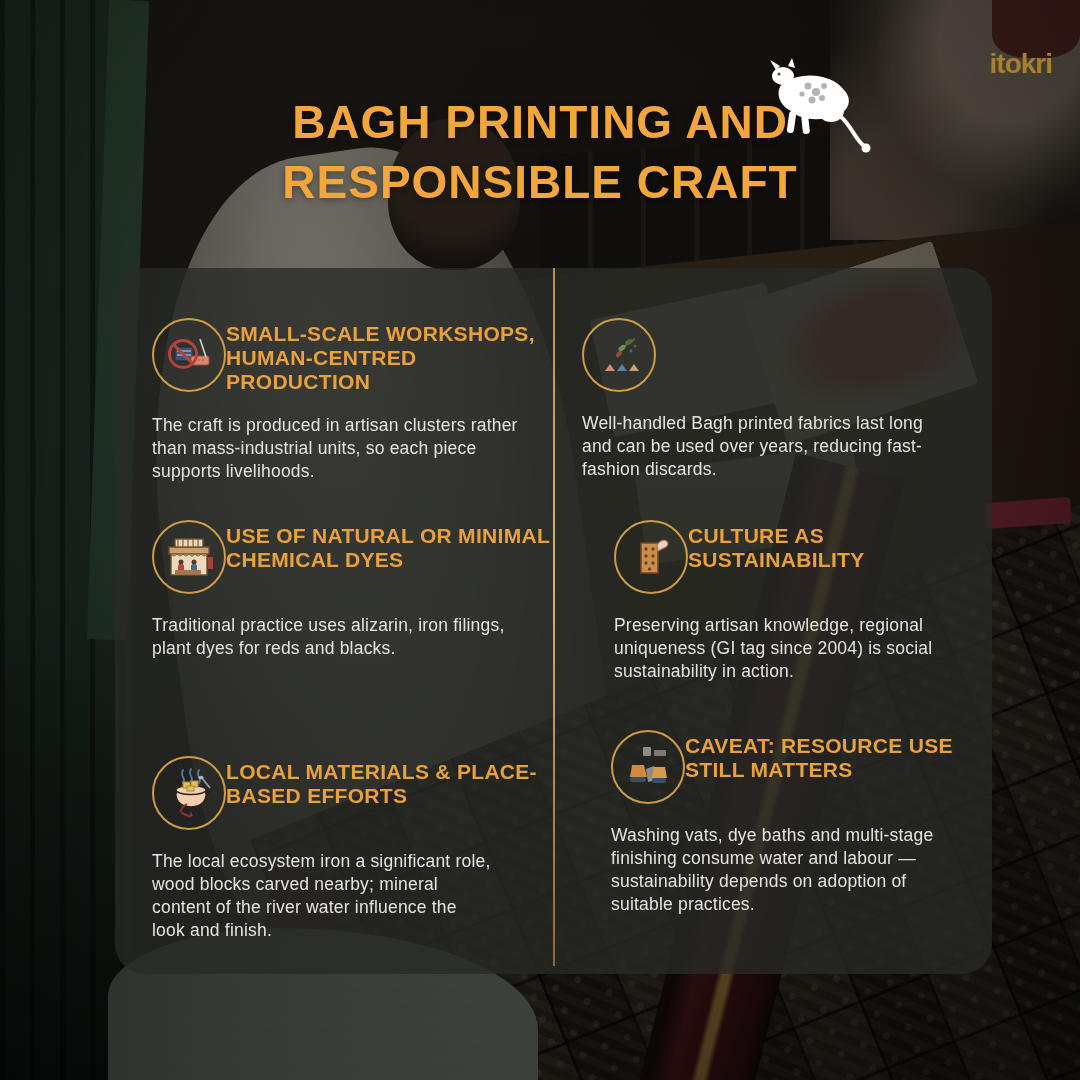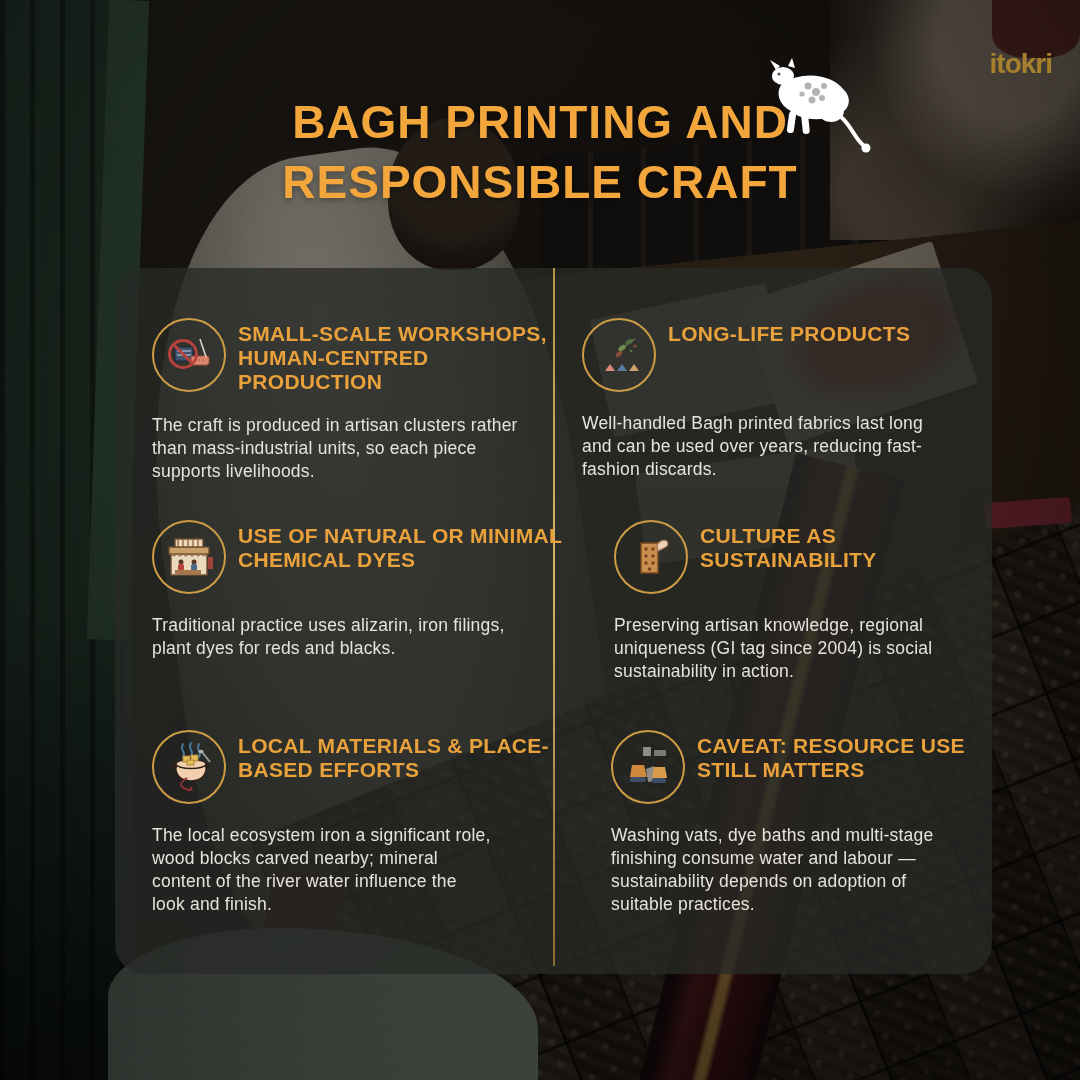--- a/index.html
+++ b/index.html
@@ -62,23 +62,23 @@
   
   .panel{position:absolute;left:115px;top:268px;width:877px;height:706px;z-index:3;
     border-radius:30px;background:var(--panel_bg,rgba(40,42,39,.78));}
   .divider{position:absolute;left:calc(50% - 1px);top:0;bottom:8px;width:2px;
     background:linear-gradient(var(--divider_line,#b8933f),#d8b468 45%,#8a6a2f);}
   .card{position:absolute;}
   .c1{left:37px; top:50px; width:430px;}
   .c2{left:467px;top:50px; width:406px;}
   .c3{left:37px; top:252px;width:430px;}
   .c4{left:467px;top:252px;width:406px;margin-left:32px;}
-  .c5{left:37px; top:462px;width:430px;}
+  .c5{left:37px; top:488px;width:430px;}
   .c6{left:469px;top:462px;width:406px;margin-left:27px;}
-  .card-head{display:flex;gap:12px;align-items:flex-start;}
+  .card-head{display:flex;gap:0;align-items:flex-start;}
   .ring{flex:0 0 auto;width:74px;height:74px;border:2px solid var(--icon_ring,#cd9c45);
     border-radius:50%;display:flex;align-items:center;justify-content:center;}
   .card h2{margin:4px 0 0 0;font-size:21px;line-height:24px;font-weight:bold;letter-spacing:.3px;
     color:var(--heading_text,#e9a13c);white-space:pre-line;text-transform:uppercase;}
   .card p{margin:20px 0 0 0;font-size:17.5px;line-height:23px;letter-spacing:.2px;
     color:var(--body_text,#e6e3dd);white-space:pre-line;}
 </style>
 </head>
 <body>
 
@@ -164,21 +164,20 @@
             <ellipse cx="31" cy="21" rx="4" ry="2.4" fill="#6f8f52" transform="rotate(-35 31 21)"></ellipse>
             <ellipse cx="38" cy="15" rx="4" ry="2.4" fill="#4f6e3e" transform="rotate(-30 38 15)"></ellipse>
             <ellipse cx="28" cy="27" rx="3.6" ry="2.2" fill="#8a4a3c" transform="rotate(-40 28 27)"></ellipse>
             <circle cx="44" cy="19" r="1.6" fill="#8a4a3c"></circle>
               <circle cx="40" cy="24" r="1.4" fill="#5c7045"></circle>
             <path d="M14 44l5-7 5 7z" fill="#d8897a"></path>
             <path d="M26 44l5-7 5 7z" fill="#5b80a8"></path>
             <path d="M38 44l5-7 5 7z" fill="#caa26b"></path>
           </svg>
         </span>
-        <h2>LONG-LIFE PRODUCTS</h2>
       </div>
       <p>Well-handled Bagh printed fabrics last long
 and can be used over years, reducing fast-
 fashion discards.</p>
     </section>
 
     <section class="card c3">
       <div class="card-head">
         <span class="ring">
           <svg width="56" height="56" viewBox="0 0 56 56">

